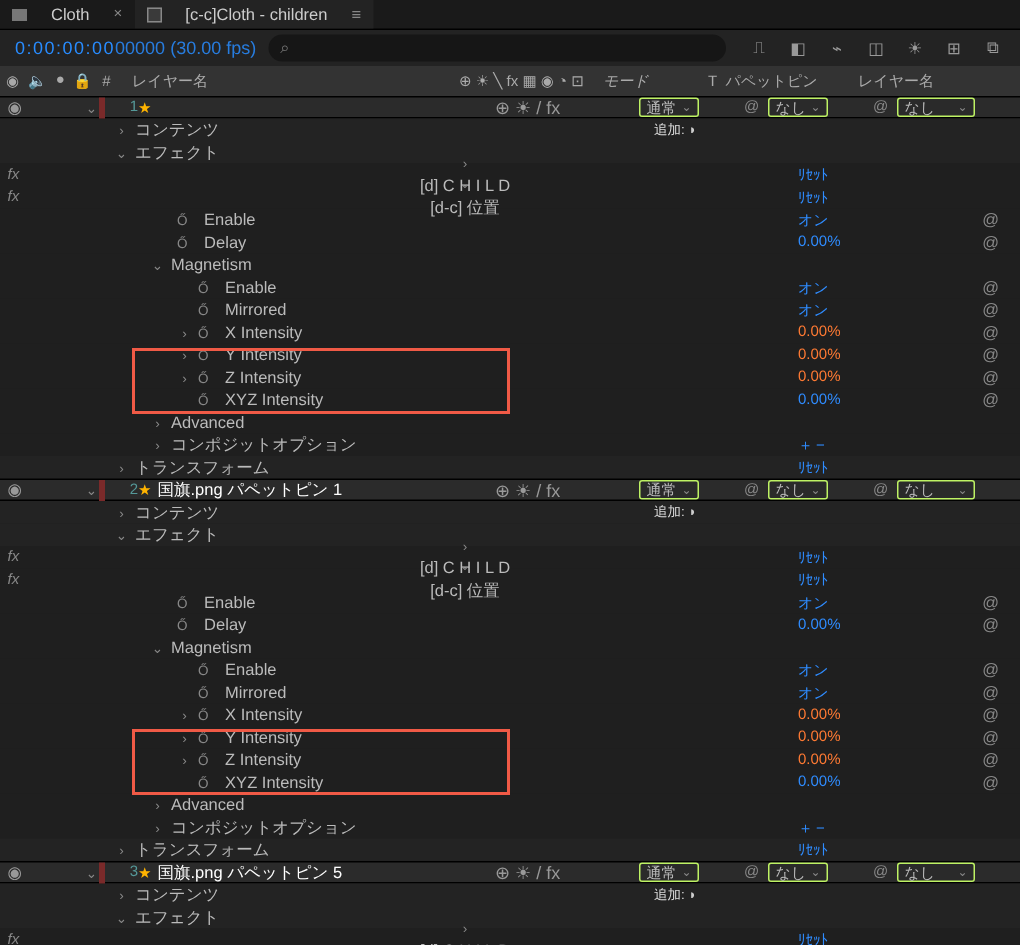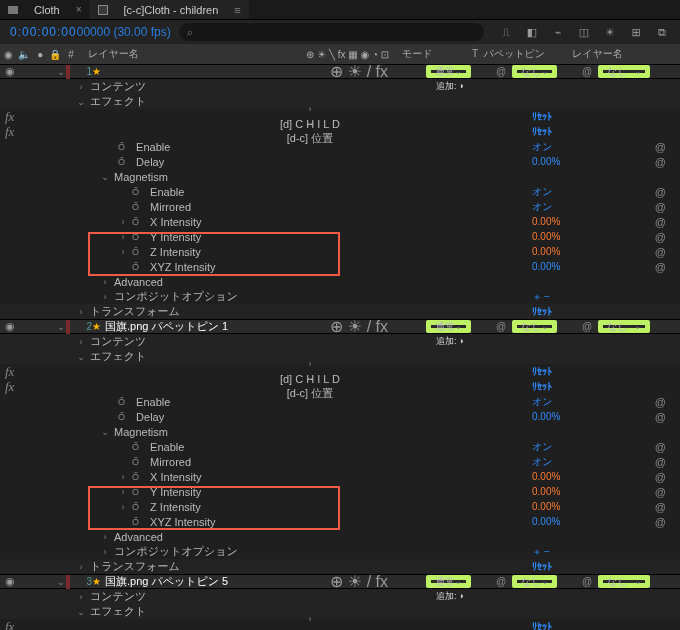--- a/index.html
+++ b/index.html
@@ -18,56 +18,56 @@
   .tc-sub { color: #288cff; font-size: 12px; opacity: .85; }
   .search { flex: 1; display:flex; align-items:center; background:#161616; height:18px; border-radius:9px; padding:0 8px; margin-right:6px; color:#777;}
   .topbar-icons { display:flex; gap:10px; padding-right:4px; }
   .ti { width:16px; height:16px; display:flex; align-items:center; justify-content:center; color:#999; }
   .header { display:flex; align-items:center; background:#333; height:20px; font-size:10px; color:#aaa; padding-left:2px; }
   .header .hcell { padding: 0 2px; }
   .eye-col { width:54px; display:flex; gap:6px; padding-left:4px;}
   .idx-col { width:30px; text-align:center;}
   .layer-col { flex:1; }
   .switch-col { width:96px;}
-  .mode-col { width:70px;}
+  .mode-col { width:70px;font-style:italic;}
   .track-col { width:100px;}
   .parent-col { width:110px;}
 
   .rows { }
   .row { display:flex; align-items:center; height:15px; font-size:11px; padding-left:2px; }
   .row.layer { background:#2b2b2b; border-top:1px solid #000; border-bottom:1px solid #000; }
   .row.layer .layername { color:#fff;}
   .row.prop { background:#232323; }
   .row.sub { background:#1f1f1f; }
   .row .c-eye { width:54px; display:flex; gap:3px; padding-left:3px; color:#999;}
   .row .c-idx { width:20px; text-align:right; color:#599; font-size:10px;}
   .row .c-name { flex:1; display:flex; align-items:center; gap:4px; }
   .row .c-val { width:64px; color:#2f8cff; font-size:10px;}
   .row .c-val.orange { color:#ff7a33;}
-  .row .c-switch { width:96px; color:#999; display:flex; align-items:center; gap:2px; font-size:16px;}
+  .row .c-switch { width:96px; color:#999; display:flex; align-items:center; gap:2px; font-size:12px;}
   .row .c-mode { width:48px; display:flex; align-items:center; justify-content:space-between; font-size:10px;}
   .chevdn { color:#888; font-size:8px; }
   .row .c-caret { width:20px;}
   .row .c-track { width:86px; display:flex; align-items:center; gap:4px; font-size:10px;}
   .row .c-parent { width:100px; display:flex; align-items:center; gap:4px; font-size:10px;}
   .swirl { width:14px; text-align:center; color:#888;}
-  .dropdown {background:#2a2a2a;border:5px solid #bef264;padding:0 4px;height:13px;display:flex;align-items:center;justify-content:space-between;border-radius:2px;min-width:40px;}
+  .dropdown {background:#2a2a2a;border:1px solid #bef264;padding:0 4px;height:13px;display:flex;align-items:center;justify-content:space-between;border-radius:2px;min-width:40px;}
   .star { color:#ffb400; font-size:10px; }
   .label-red { display:inline-block; width:4px; height:14px; background:#7a2a2a; margin-right:2px;}
   .twisty { display:inline-block; width:10px; color:#888; text-align:center; font-size:9px;}
   .twisty.down::before{content:"⌄";}
   .twisty.right::before{content:"›";}
-  .fx-col { display:inline-block; width:14px; color:#888; font-size:13px; font-style:italic;font-family:Liberation Serif, serif;}
+  .fx-col { display:inline-block; width:14px; color:#888; font-size:10px; font-style:italic;}
   .stopwatch { color:#888; font-size:9px;}
   .indent1 { padding-left: 20px; }
   .indent2 { padding-left: 32px; flex-direction: column; }
   .indent3 { padding-left: 44px; }
   .indent4 { padding-left: 62px; }
   .indent5 { padding-left: 76px; }
-  .reset { color:#2f8cff; font-size:10px;font-weight:bold;}
+  .reset { color:#2f8cff; font-size:10px;}
   .plusminus { color:#ccc; font-size:14px; letter-spacing:2px;}
   .highlight { position:absolute; border:2px solid #f05a46; pointer-events:none; }
   .hl1 { left:88px; top:168px; width:252px; height:44px; }
   .hl2 { left:88px; top:422px; width:252px; height:44px; }
   .追加 {font-size:9px;color:#ddd;}
   .spacer-right { width:84px; display:flex; justify-content:flex-end; padding-right:14px; color:#888;}
   .addicon{color:#ccc;font-size:9px;}
 </style>
 </head>
 <body>

